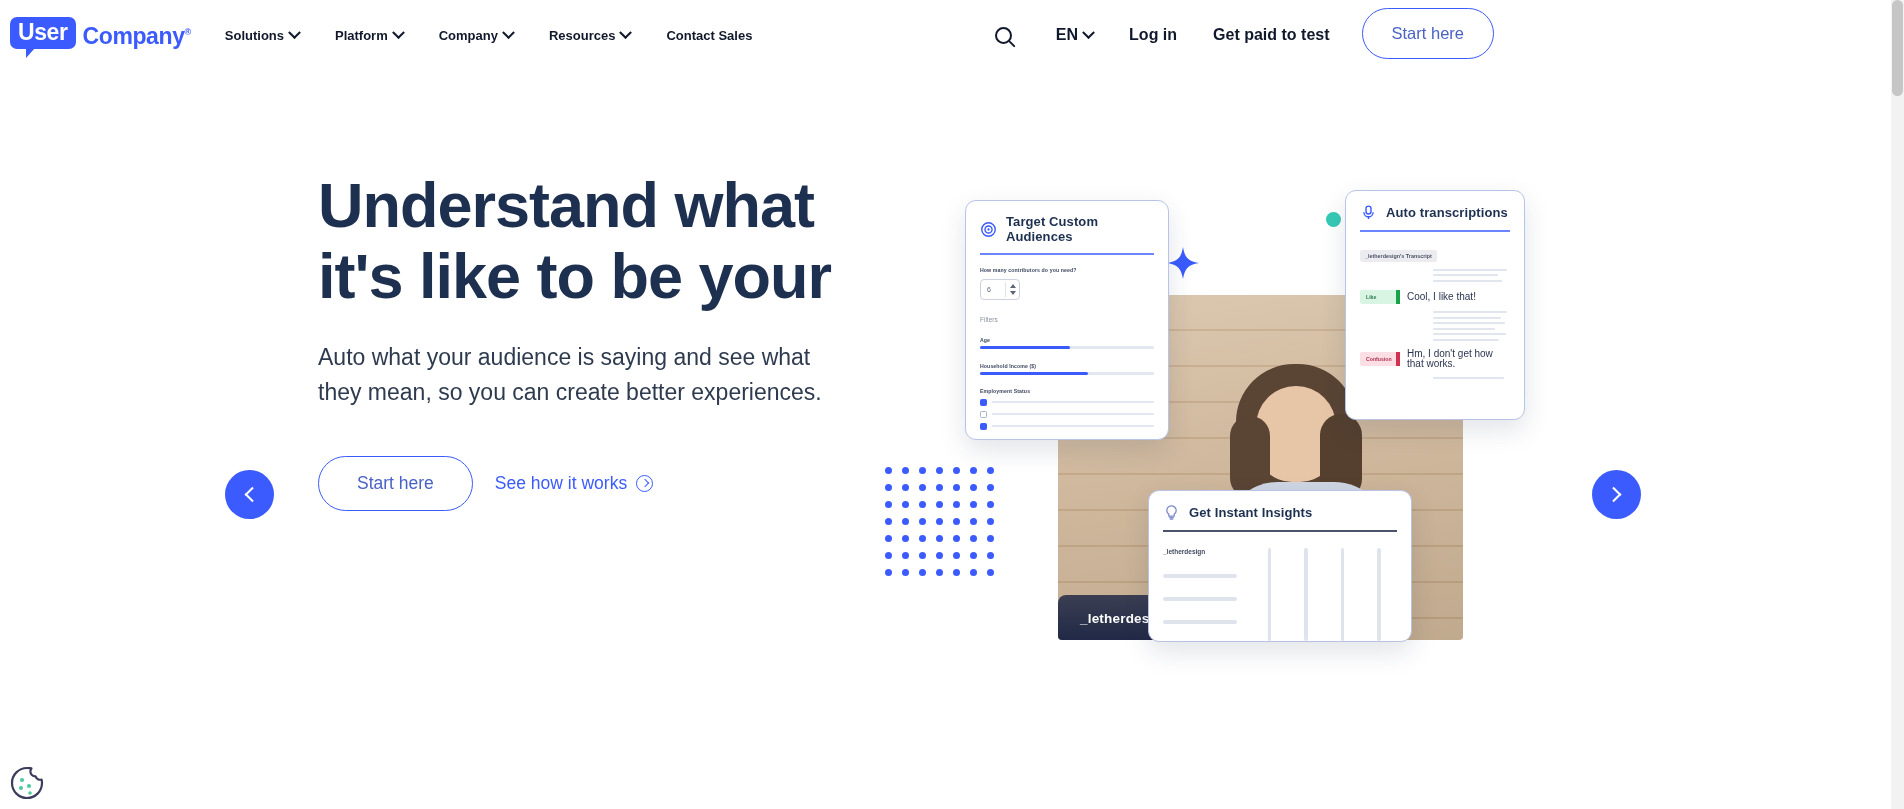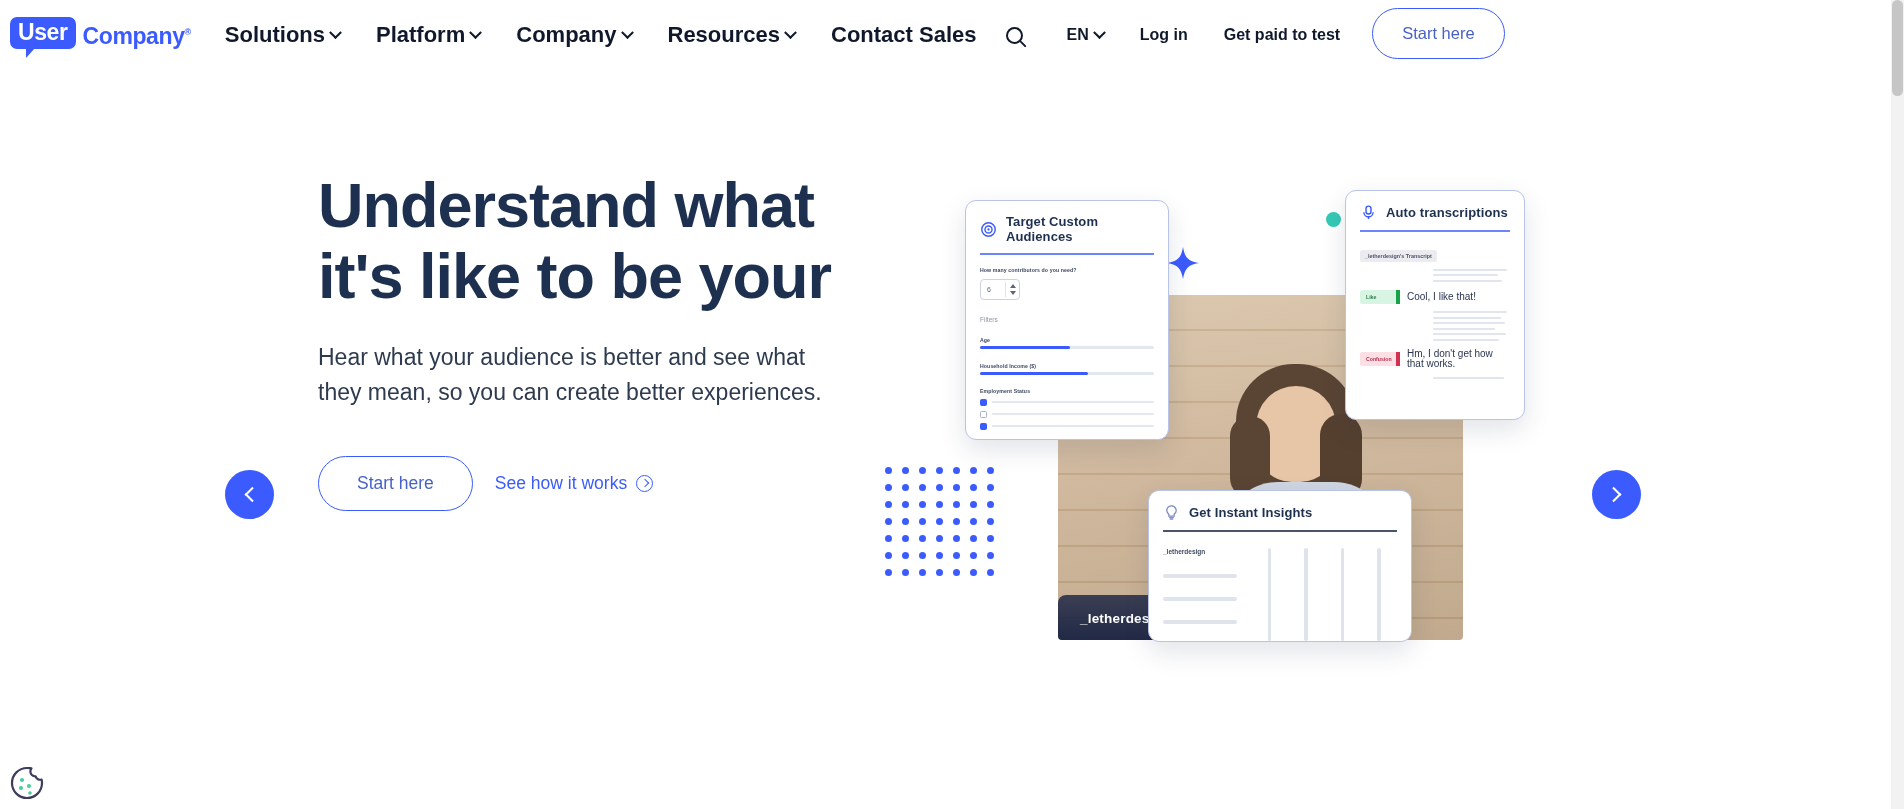--- a/index.html
+++ b/index.html
@@ -72,21 +72,21 @@
 
   .nav-links {
     display: flex;
     align-items: center;
     gap: 0px;
   }
   .nav-link {
     display: flex;
     align-items: center;
     gap: 6px;
-    font-size: 22px;
+    font-size: 13px;
     font-weight: bold;
     color: #10182B;
     padding: 8px 18px;
     cursor: pointer;
     white-space: nowrap;
   }
 
   .chev {
     display: inline-block;
     width: 9px; height: 9px;
@@ -446,21 +446,21 @@
 </div>
 
 <div class="hero">
 
   <div class="hero-left">
     <h1 class="hero-title">
       <div>Understand what</div>
       <div>it's like to be your</div>
     </h1>
     <div class="hero-sub">
-      <div>Hear what your audience is better and see what</div>
+      <div>Auto what your audience is saying and see what</div>
       <div>they mean, so you can create better experiences.</div>
     </div>
     <div class="hero-ctas">
       <button class="btn-outline">Start here</button>
       <div class="link-works">
         <span>See how it works</span>
         <span class="circ-arrow"></span>
       </div>
     </div>
   </div>

